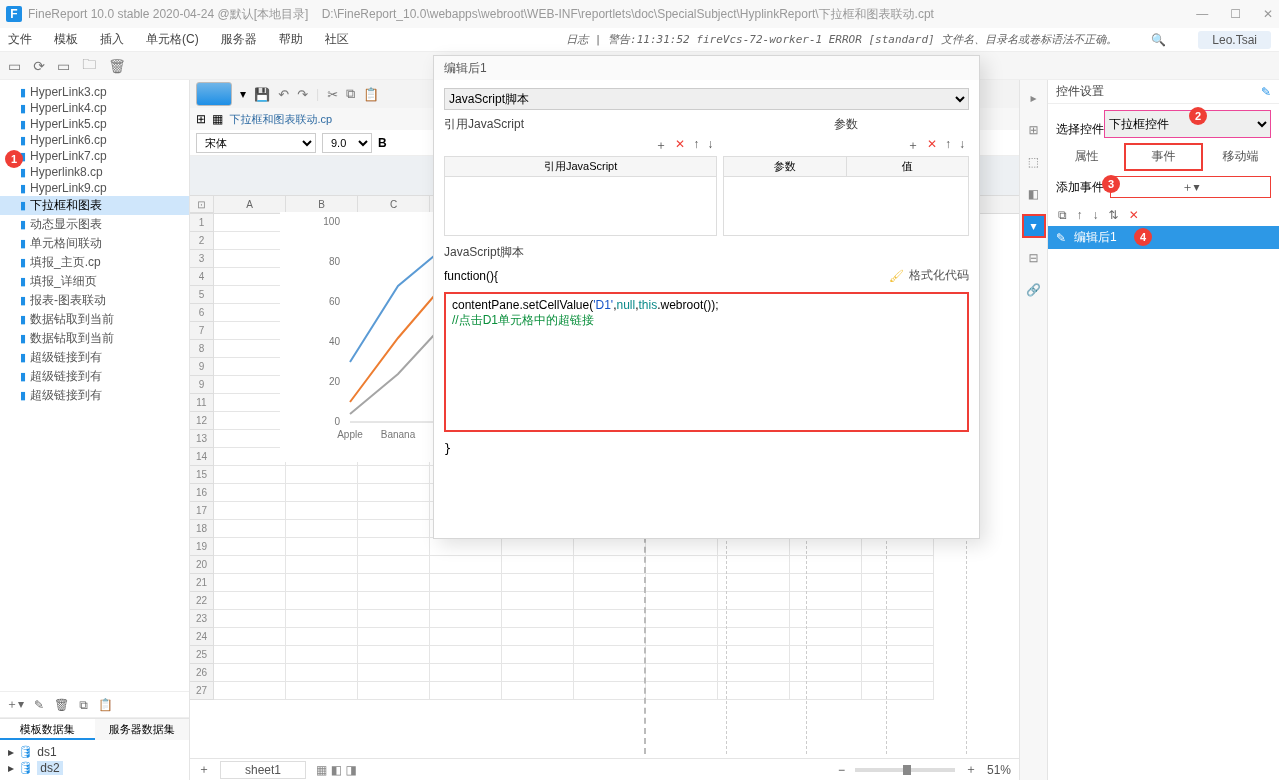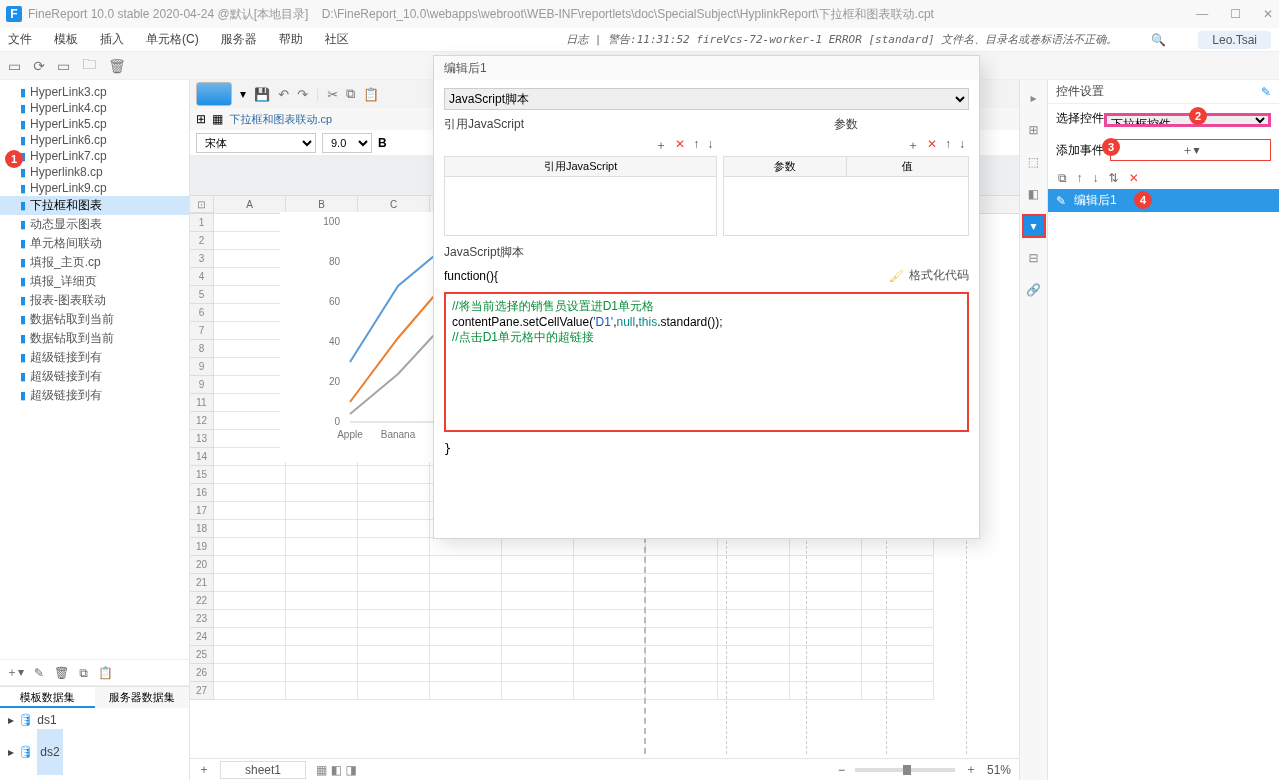--- a/index.html
+++ b/index.html
@@ -20,21 +20,21 @@
 .filetree .row { display:flex; align-items:center; padding:1px 4px 1px 20px; white-space:nowrap; color:#555; cursor:pointer; }
 .filetree .row .fi { color:#1e8fe6; margin-right:4px; font-size:11px; }
 .filetree .row.sel { background:#cfe6fb; color:#000; }
 .dstabs { display:flex; border-top:1px solid #e4e4e4; height:22px; }
 .dstabs div { flex:1; text-align:center; line-height:21px; background:#f7f7f7; cursor:pointer; font-size:11px; }
 .dstabs div.act { background:#fff; border-bottom:2px solid #1e8fe6; }
 .dstools { display:flex; align-items:center; gap:10px; padding:4px 6px; color:#666; border-top:1px solid #eee; border-bottom:1px solid #eee; }
 .dslist { padding:4px; }
 .dslist .ds { display:flex; align-items:center; gap:4px; color:#444; padding:1px 4px; }
 .dslist .ds .cyl { color:#1e8fe6; }
-.dslist .ds.sel span:last-child { background:#cfe6fb; padding:16px 3px; }
+.dslist .ds.sel span:last-child { background:#cfe6fb; padding:0 3px; }
 .center { flex:1; display:flex; flex-direction:column; position:relative; }
 .centertool { height:28px; background:#f3f3f3; display:flex; align-items:center; gap:8px; padding:0 6px; }
 .previewbox { width:36px; height:24px; background:linear-gradient(#6fb5e8,#1e8fe6); border:1px solid #bbb; border-radius:3px; }
 .centertool .ic { color:#777; font-size:13px; }
 .tabstrip { height:22px; background:#f7f7f7; display:flex; align-items:center; padding-left:6px; gap:6px; }
 .tabstrip .t { font-size:11px; color:#2d6aa2; }
 .fontrow { height:26px; display:flex; align-items:center; gap:6px; padding:0 6px; border-bottom:1px solid #eee; }
 .fontrow select,.fontrow .sel { border:1px solid #ccc; height:20px; font-size:11px; background:#fff; padding:0 4px; }
 .sheet { flex:1; position:relative; overflow:hidden; }
 .gridhead { display:flex; height:18px; background:#f3f3f3; border-bottom:1px solid #ddd; }
@@ -48,21 +48,21 @@
 .cell.selcell { outline:2px solid #0a64a4; outline-offset:-1px; }
 .chartarea { position:absolute; left:90px; top:56px; width:330px; height:250px; background:#fff; }
 .bottombar { height:22px; border-top:1px solid #e4e4e4; display:flex; align-items:center; padding:0 8px; gap:10px; font-size:11px; color:#555; }
 .bottombar .spacer { flex:1; }
 .rightstrip { width:28px; background:#f7f7f7; border-left:1px solid #e4e4e4; display:flex; flex-direction:column; align-items:center; gap:12px; padding-top:8px; }
 .rightstrip .ric { width:20px; height:20px; display:flex; align-items:center; justify-content:center; color:#888; cursor:pointer; }
 .rightstrip .ric.hl { outline:2px solid #ef3e36; }
 .rightpanel { width:232px; border-left:1px solid #e4e4e4; display:flex; flex-direction:column; }
 .rp-head { height:24px; display:flex; align-items:center; justify-content:space-between; padding:0 8px; color:#444; border-bottom:1px solid #eee; }
 .rp-row1 { display:flex; align-items:flex-end; padding:6px 8px; gap:0; position:relative; }
-.rp-row1 select { flex:1; border:3px solid #ec4899; height:14px; }
+.rp-row1 select { flex:1; border:1px solid #ec4899; height:28px; }
 .rp-tabs { display:flex; height:26px; }
 .rp-tabs div { flex:1; text-align:center; line-height:25px; cursor:pointer; color:#555; }
 .rp-tabs div.act { outline:2px solid #ef3e36; outline-offset:-1px; position:relative; }
 .rp-addrow { display:flex; align-items:center; padding:6px 8px; gap:6px; position:relative; }
 .rp-addrow .addbtn { flex:1; border:1px solid #ef3e36; height:22px; display:flex; align-items:center; justify-content:center; color:#555; }
 .rp-icons { display:flex; gap:10px; padding:4px 10px; color:#666; align-items:center; }
 .rp-icons .x { color:#ef3e36; }
 .rp-event { background:#2d98e6; color:#fff; display:flex; align-items:center; padding:3px 8px; gap:8px; position:relative; }
 .badge { position:absolute; width:18px; height:18px; background:#ef3e36; color:#fff; border-radius:50%; display:flex; align-items:center; justify-content:center; font-size:11px; font-weight:bold; z-index:60; }
 .dialog { position:absolute; left:433px; top:55px; width:547px; height:484px; background:#fff; border:1px solid #d6d6d6; box-shadow:6px 6px 18px rgba(0,0,0,0.12); z-index:50; display:flex; flex-direction:column; }
@@ -674,20 +674,25 @@
   <div class="rightpanel">
     <div class="rp-head">
       <span>控件设置</span>
       <span style="color:#1e8fe6">✎</span>
     </div>
     <div class="rp-row1">
       <span>选择控件</span>
       <select><option>下拉框控件</option></select>
       <div class="badge" style="right:72px;top:3px">2</div>
     </div>
+    <div class="rp-tabs">
+      <div>属性</div>
+      <div class="act">事件</div>
+      <div>移动端</div>
+    </div>
     <div class="rp-addrow">
       <span>添加事件</span>
       <div class="addbtn">＋▾</div>
       <div class="badge" style="left:54px;top:5px">3</div>
     </div>
     <div class="rp-icons">
       <span>⧉</span>
       <span>↑</span>
       <span>↓</span>
       <span>⇅</span>
@@ -738,18 +743,17 @@
   <div class="dlg-sect">JavaScript脚本</div>
   <div class="dlg-func">
     <span style="font-family:Liberation Sans, sans-serif">function(){</span>
     <span class="fmt">
         <span class="brush">🖌</span>
         <span>格式化代码</span>
       </span>
   </div>
   <div class="dlg-code">
 
-    <div><span class="c-green">//将当前选择的销售员设置进D1单元格</span></div>
-    <div><span>contentPane</span><span>.setCellValue(</span><span class="c-blue">'D1'</span><span>,</span><span class="c-teal">null</span><span>,</span><span class="c-teal">this</span><span>.standard());</span></div>
+    <div><span>contentPane</span><span>.setCellValue(</span><span class="c-blue">'D1'</span><span>,</span><span class="c-teal">null</span><span>,</span><span class="c-teal">this</span><span>.webroot());</span></div>
     <div><span class="c-green">//点击D1单元格中的超链接</span></div>
   </div>
   <div style="padding:0 10px;font-family:Consolas,monospace">}</div>
 </div>
 
 </body></html>

